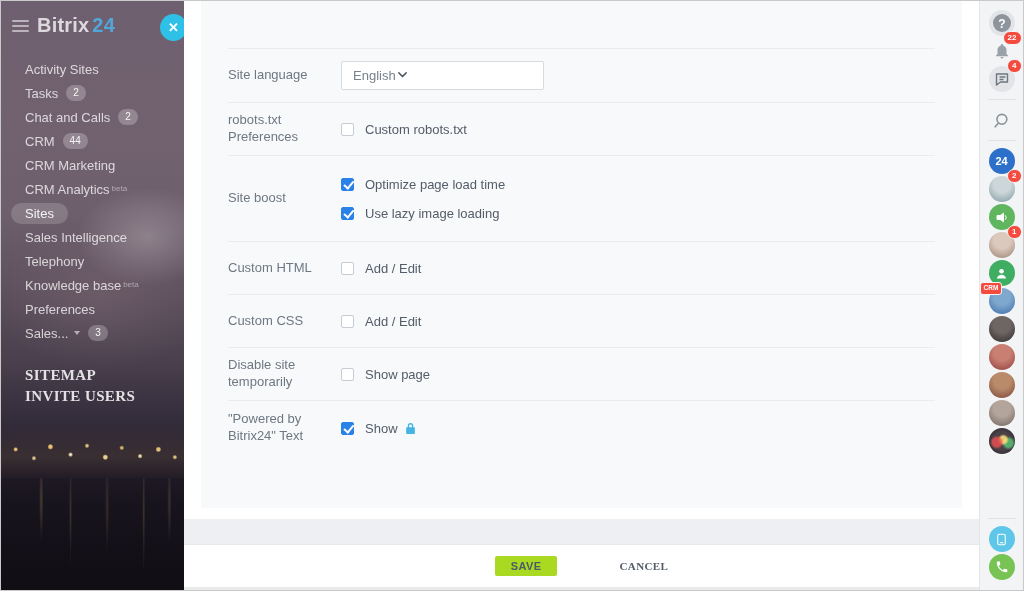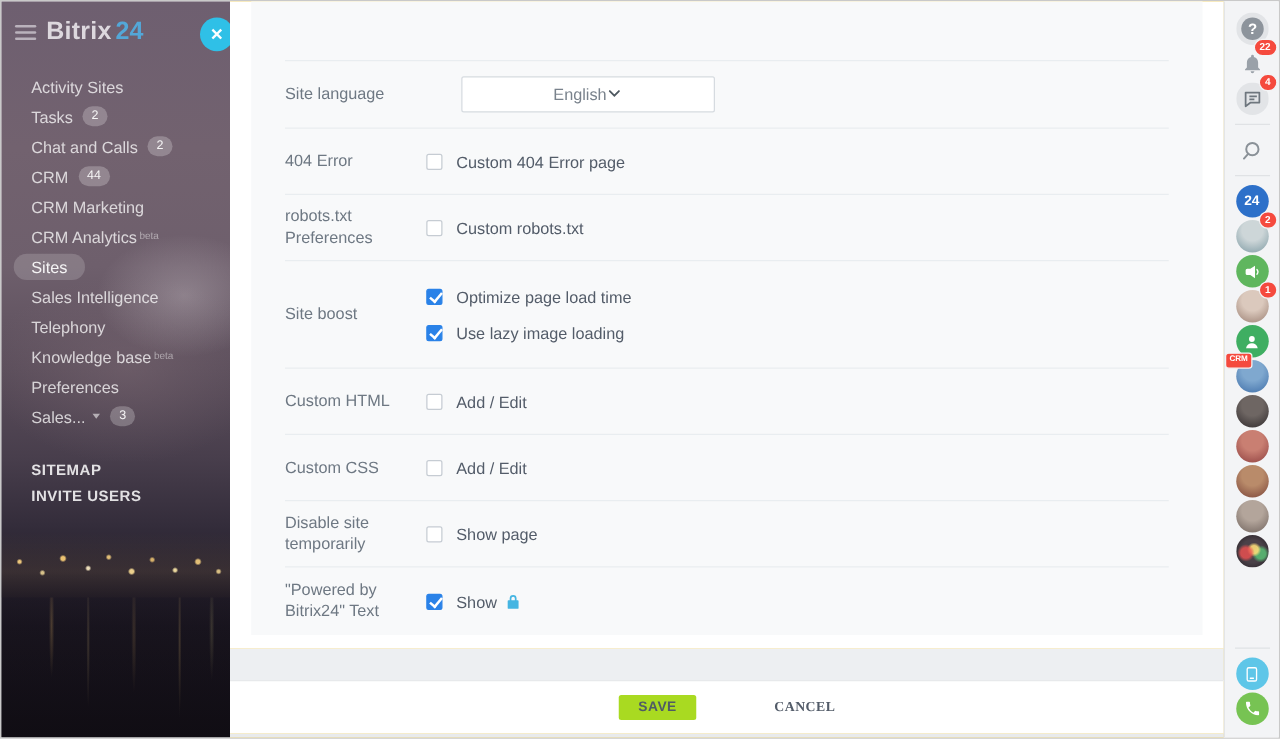--- a/index.html
+++ b/index.html
@@ -47,36 +47,36 @@
   .menu { position:relative; z-index:2; padding:12px 0 0 24px; }
   .menu-item { height:24px; display:flex; align-items:center; font-size:13px; color:rgba(255,255,255,.75); cursor:pointer; white-space:nowrap; }
   .menu-item .pill { display:inline-flex; align-items:center; }
   .menu-item.active .pill { background:rgba(255,255,255,.17); border-radius:12px; padding:3px 14px; margin-left:-14px; color:rgba(255,255,255,.92);align-items:center; }
   .menu-item sup { font-size:8px; color:rgba(255,255,255,.45); margin-left:2px; transform:translateY(-1px); }
   .menu-badge { background:rgba(255,255,255,.24); color:rgba(255,255,255,.92); font-size:10px; line-height:1;
     padding:3px 7px; border-radius:9px; margin-left:8px; }
   .caret { width:0; height:0; border-left:3.5px solid transparent; border-right:3.5px solid transparent;
     border-top:4px solid rgba(255,255,255,.55); margin-left:6px; }
   .menu-links { position:relative; z-index:2; padding:20px 0 0 24px; }
-  .menu-link { height:21px; display:flex; align-items:center; font-size:12px; font-weight:bold;
-    letter-spacing:.4px; color:rgba(255,255,255,.85); cursor:pointer; }
+  .menu-link { height:21px; display:flex; align-items:center; font-size:15px; font-weight:bold;
+    letter-spacing:.4px; color:rgba(255,255,255,.85); cursor:pointer;font-family:Liberation Serif, serif; }
 
   
   .main-col { flex:1; min-width:0; display:flex; flex-direction:column; background:#eab308; }
   .content-wrap { height:518px; padding:0 17px; background:#fff; }
   .card { height:507px; background:#f8f9fa; padding:47px 27px 0 27px; }
   .row { display:flex; align-items:center; height:53px; border-top:1px solid #e9edf0; }
   .row:first-child { height:54px; }
   .row:last-child { height:55px; }
   .row.multi { height:86px; }
   .row-label { width:113px; flex:none; font-size:13px; color:#6e7883; line-height:1.3; }
   .row-control { flex:1; display:flex; }
   .select { width:203px; height:29px; background:#fff; border:1px solid #d6dbe0; border-radius:2px;
-    display:flex; align-items:center; justify-content:center; padding:0 11px;
-    font-size:13px; color:#79828c; cursor:pointer;margin-left:28px; }
+    display:flex; align-items:center; justify-content:flex-start; padding:0 11px;
+    font-size:13px; color:#79828c; cursor:pointer; }
   .checks { display:flex; flex-direction:column; gap:14px; }
   .check { display:flex; align-items:center; font-size:13px; color:#535c69; cursor:pointer; }
   .checkbox { width:13px; height:13px; border:1px solid #c6ccd3; border-radius:2px; background:#fff;
     margin-right:11px; position:relative; flex:none; cursor:pointer; }
   .checkbox.checked { background:#2a82e8; border-color:#2a82e8; }
   .checkbox.checked::after { content:""; position:absolute; left:3.5px; top:0.5px; width:4px; height:7.5px;
     border:solid #fff; border-width:0 2px 2px 0; transform:rotate(40deg); }
   .lock { margin-left:7px; display:flex; align-items:center; }
   .gray-strip { height:25px; background:#edeff2; }
   .footer { height:43px; background:#fff; border-top:1px solid #e7e9eb; display:flex; align-items:center; justify-content:center; gap:22px; }
@@ -199,31 +199,20 @@
             <div class="row-control">
               <div class="select">
                 <span>English</span>
                 <span><svg width="13" height="13" viewBox="0 0 16 16" fill="none" stroke="#4e5860" stroke-width="1.8" stroke-linecap="round">
                     <path d="M3.5 6l4.5 4.5L12.5 6"></path>
                   </svg></span>
               </div>
             </div>
           </div>
           <div class="row">
-            <div class="row-label">404 Error</div>
-            <div class="row-control">
-              <div class="checks">
-                <label class="check">
-                  <span class="checkbox"></span>
-                  <span>Custom 404 Error page</span>
-                </label>
-              </div>
-            </div>
-          </div>
-          <div class="row">
             <div class="row-label">robots.txt Preferences</div>
             <div class="row-control">
               <div class="checks">
                 <label class="check">
                   <span class="checkbox"></span>
                   <span>Custom robots.txt</span>
                 </label>
               </div>
             </div>
           </div>

